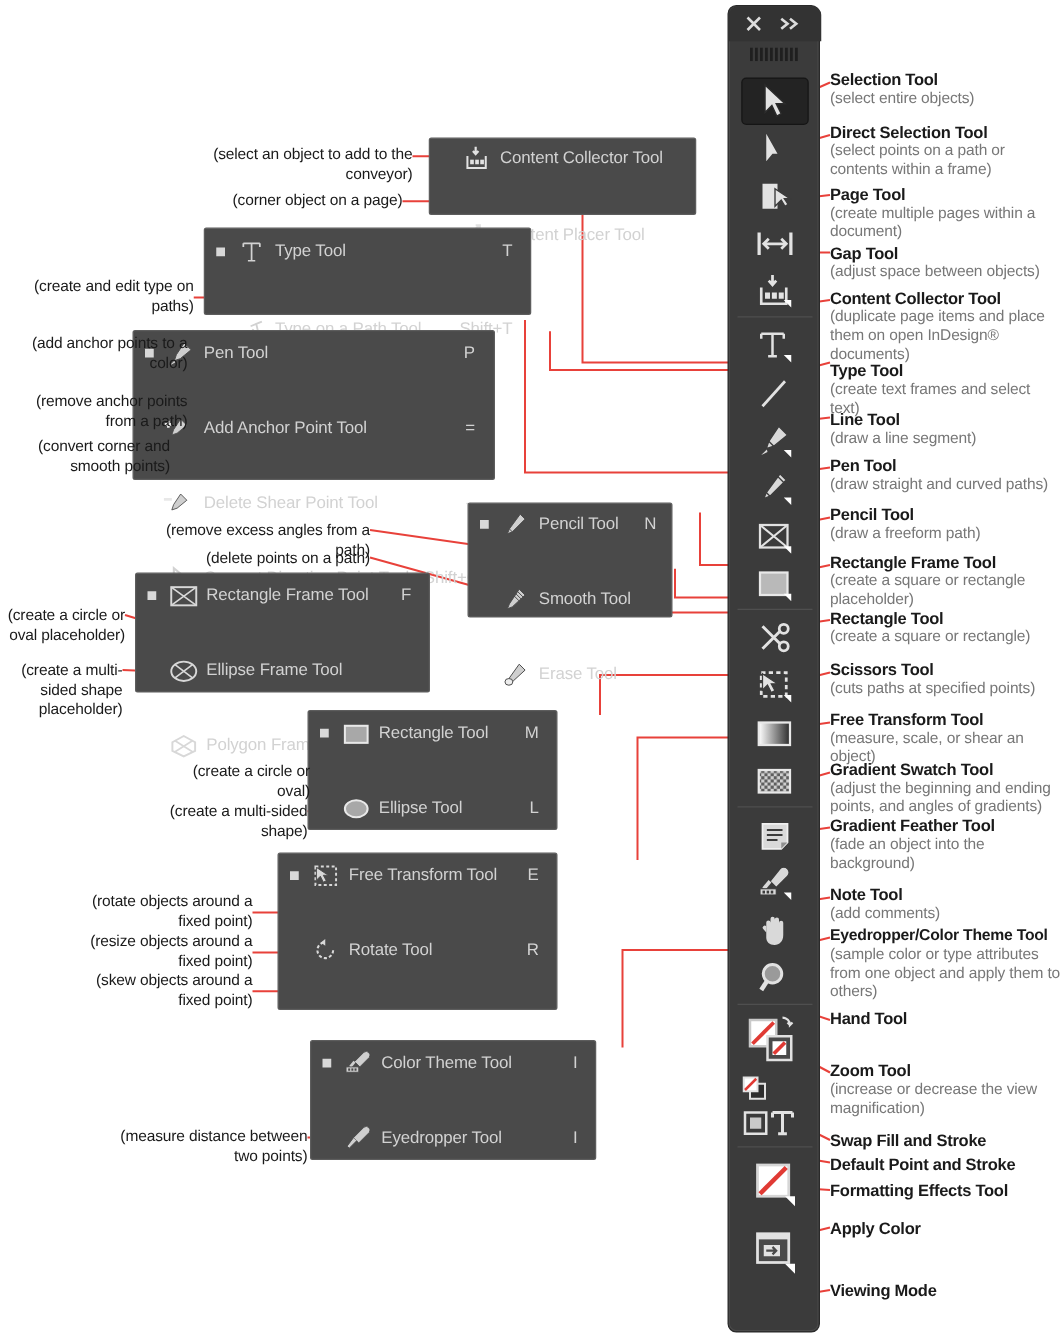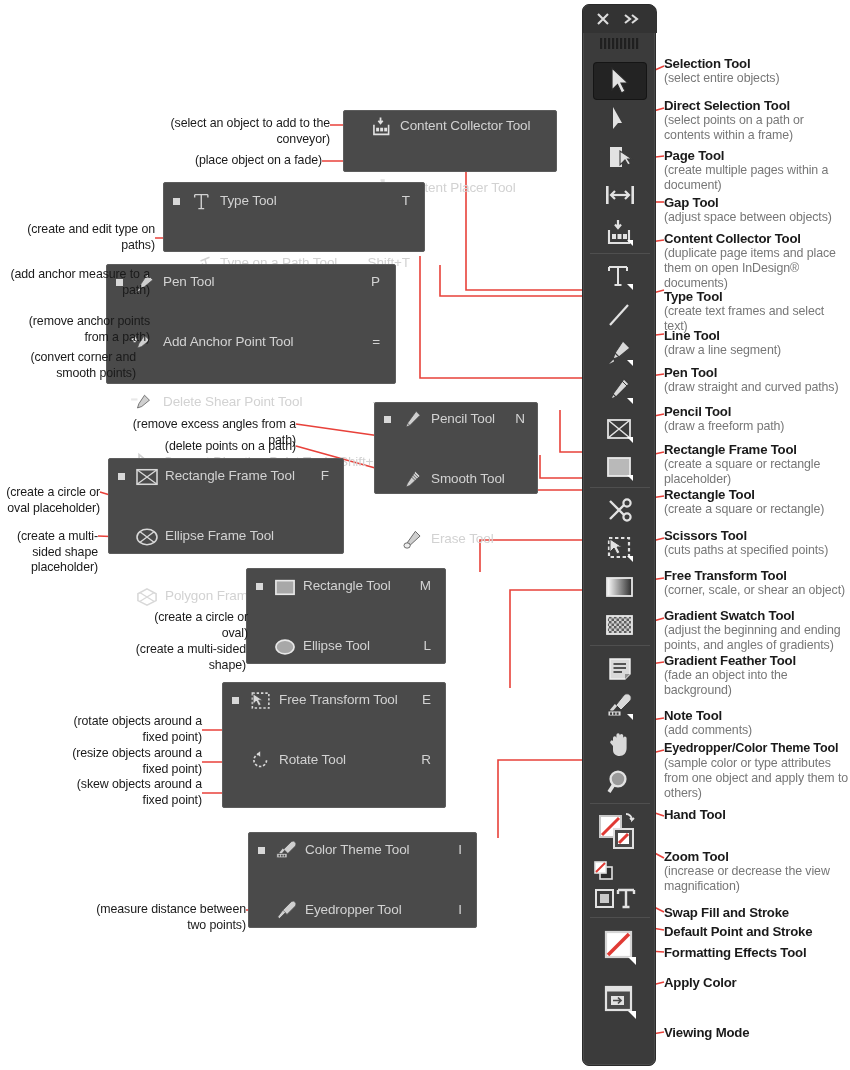--- a/index.html
+++ b/index.html
@@ -419,21 +419,21 @@
 <div class="callout" style="left:664px;top:487px">
   <div class="ttl">Rectangle Tool</div>
   <div class="dsc">(create a square or rectangle)</div>
 </div>
 <div class="callout" style="left:664px;top:528px">
   <div class="ttl">Scissors Tool</div>
   <div class="dsc">(cuts paths at specified points)</div>
 </div>
 <div class="callout" style="left:664px;top:568px">
   <div class="ttl">Free Transform Tool</div>
-  <div class="dsc">(corner, scale, or shear an object)</div>
+  <div class="dsc">(measure, scale, or shear an object)</div>
 </div>
 <div class="callout" style="left:664px;top:608px;width:186px">
   <div class="ttl">Gradient Swatch Tool</div>
   <div class="dsc">(adjust the beginning and ending points, and angles of gradients)</div>
 </div>
 <div class="callout" style="left:664px;top:653px;width:186px">
   <div class="ttl">Gradient Feather Tool</div>
   <div class="dsc">(fade an object into the background)</div>
 </div>
 <div class="callout" style="left:664px;top:708px">
@@ -723,23 +723,23 @@
         <path d="M19 2 A3.6 3.6 0 0 1 24 7 L14 17 L9 12 Z" fill="#cfcfcf" stroke="#4a4a4a" stroke-width="0.9"></path>
         <path d="M9 12 L3 20 L5 22 L12 15" fill="#cfcfcf" stroke="#4a4a4a" stroke-width="0.9"></path>
       </svg>
     </span>
     <span class="flabel">Eyedropper Tool</span>
     <span class="fkey" style="right:14px">I</span>
   </div>
 </div>
 
 <div class="anno" style="left:140px;top:116px;width:190px">(select an object to add to the conveyor)</div>
-<div class="anno" style="left:140px;top:153px;width:182px">(place object on a fade)</div>
+<div class="anno" style="left:140px;top:153px;width:182px">(corner object on a page)</div>
 <div class="anno" style="left:10px;top:222px;width:145px">(create and edit type on paths)</div>
-<div class="anno" style="left:8px;top:267px;width:142px">(add anchor measure to a path)</div>
+<div class="anno" style="left:8px;top:267px;width:142px">(add anchor points to a color)</div>
 <div class="anno" style="left:2px;top:314px;width:148px">(remove anchor points from a path)</div>
 <div class="anno" style="left:10px;top:350px;width:126px">(convert corner and smooth points)</div>
 <div class="anno" style="left:110px;top:417px;width:186px">(remove excess angles from a path)</div>
 <div class="anno" style="left:160px;top:439px;width:136px">(delete points on a path)</div>
 <div class="anno" style="left:0px;top:485px;width:100px">(create a circle or oval placeholder)</div>
 <div class="anno" style="left:0px;top:529px;width:98px">(create a multi-sided shape placeholder)</div>
 <div class="anno" style="left:128px;top:610px;width:120px">(create a circle or oval)</div>
 <div class="anno" style="left:110px;top:642px;width:136px">(create a multi-sided shape)</div>
 <div class="anno" style="left:60px;top:714px;width:142px">(rotate objects around a fixed point)</div>
 <div class="anno" style="left:60px;top:746px;width:142px">(resize objects around a fixed point)</div>

